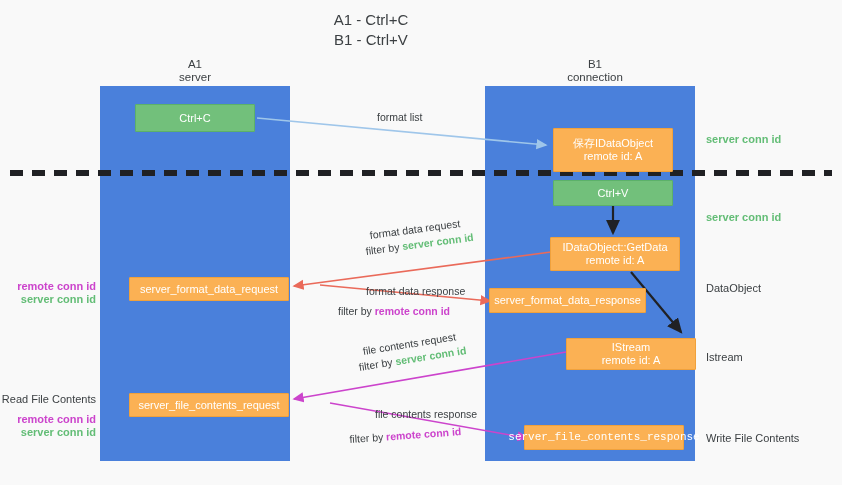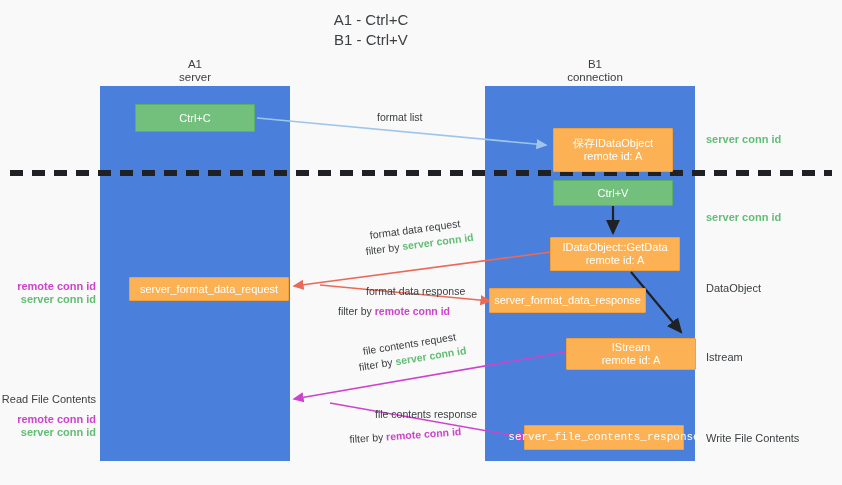--- a/index.html
+++ b/index.html
@@ -101,20 +101,21 @@
   <div class="box orange" style="left:550px;top:237px;width:130px;height:34px;">IDataObject::GetData
 remote id: A</div>
 
   <div class="box orange" style="left:566px;top:338px;width:130px;height:32px;">IStream
 remote id: A</div>
 
   <div class="box orange" style="left:489px;top:288px;width:157px;height:25px;">server_format_data_response</div>
 
   <div class="box orange" style="left:129px;top:277px;width:160px;height:24px;">server_format_data_request</div>
 
+  <div class="box orange" style="left:129px;top:393px;width:160px;height:24px;">server_file_contents_request</div>
 
   <div class="box orange" style="left:524px;top:425px;width:160px;height:25px;font-family:Liberation Mono, monospace;">server_file_contents_response</div>
 
   <div class="note right green-t" style="left:706px;top:132px;">server conn id</div>
   <div class="note right green-t" style="left:706px;top:210px;">server conn id</div>
   <div class="note right" style="left:706px;top:245px;margin-top:36px;">DataObject</div>
   <div class="note right" style="left:706px;top:350px;">Istream</div>
   <div class="note right" style="left:706px;top:431px;">Write File Contents</div>
 
   <div class="note left pink-t" style="left:0;top:279px;width:96px;">remote conn id</div>

